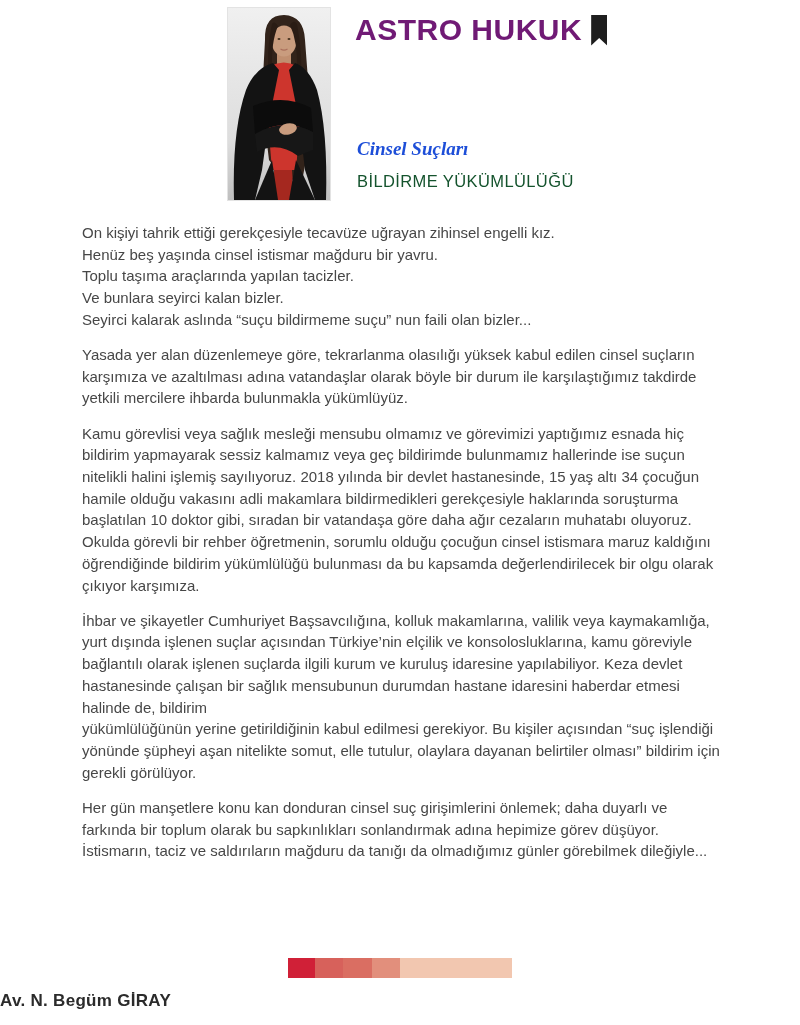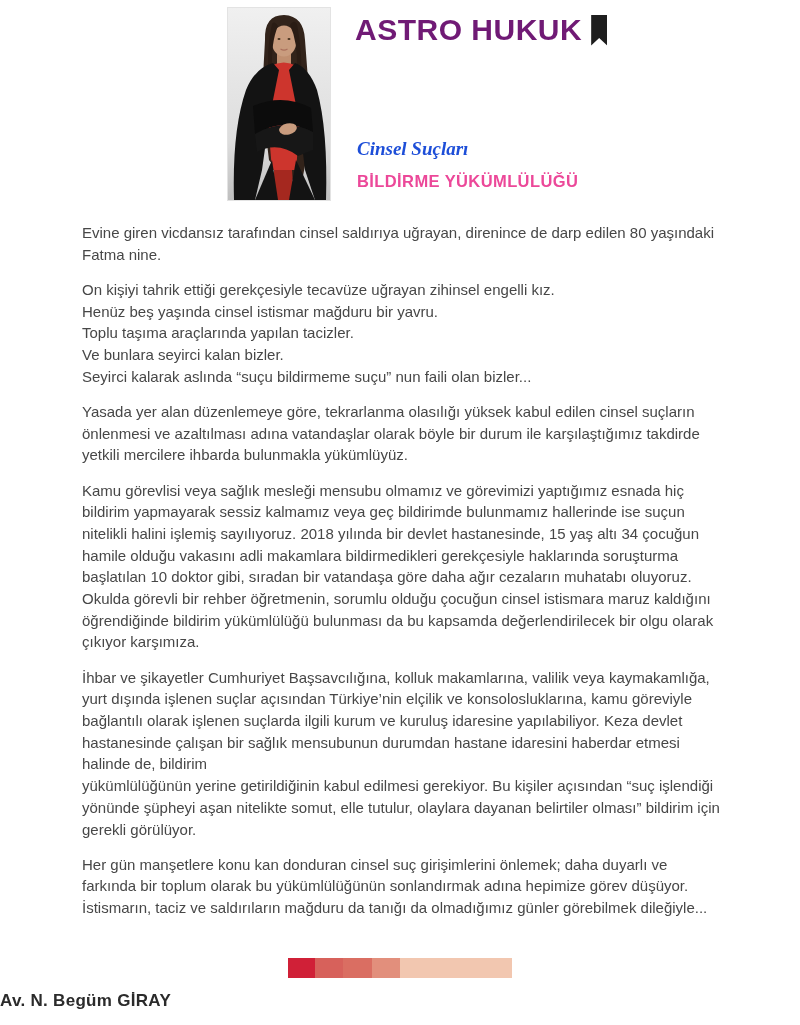--- a/index.html
+++ b/index.html
@@ -50,23 +50,23 @@
     font-style: italic;
     font-weight: bold;
     font-size: 19px;
     color: #1d4ed8;
   }
   .subtitle {
     position: absolute;
     left: 357px;
     top: 172px;
     font-size: 16.5px;
-    font-weight: bold;
+    font-weight: normal;
     letter-spacing: 0.4px;
-    color: #ec4899;
+    color: #14532d;
   }
 
   
   .article {
     position: absolute;
     left: 82px;
     top: 222px;
     width: 640px;
     color: #474747;
     font-size: 15px;
@@ -145,31 +145,30 @@
 
 <div class="brand">
   <span>ASTRO HUKUK</span>
   <span class="bookmark"></span>
 </div>
 
 <div class="accent-title">Cinsel Suçları</div>
 <div class="subtitle">BİLDİRME YÜKÜMLÜLÜĞÜ</div>
 
 <div class="article">
-  <p>Evine giren vicdansız tarafından cinsel saldırıya uğrayan, direnince de darp edilen 80 yaşındaki Fatma nine.</p>
   <p>On kişiyi tahrik ettiği gerekçesiyle tecavüze uğrayan zihinsel engelli kız.
 Henüz beş yaşında cinsel istismar mağduru bir yavru.
 Toplu taşıma araçlarında yapılan tacizler.
 Ve bunlara seyirci kalan bizler.
 Seyirci kalarak aslında “suçu bildirmeme suçu” nun faili olan bizler...</p>
-  <p>Yasada yer alan düzenlemeye göre, tekrarlanma olasılığı yüksek kabul edilen cinsel suçların önlenmesi ve azaltılması adına vatandaşlar olarak böyle bir durum ile karşılaştığımız takdirde yetkili mercilere ihbarda bulunmakla yükümlüyüz.</p>
+  <p>Yasada yer alan düzenlemeye göre, tekrarlanma olasılığı yüksek kabul edilen cinsel suçların karşımıza ve azaltılması adına vatandaşlar olarak böyle bir durum ile karşılaştığımız takdirde yetkili mercilere ihbarda bulunmakla yükümlüyüz.</p>
   <p>Kamu görevlisi veya sağlık mesleği mensubu olmamız ve görevimizi yaptığımız esnada hiç bildirim yapmayarak sessiz kalmamız veya geç bildirimde bulunmamız hallerinde ise suçun nitelikli halini işlemiş sayılıyoruz. 2018 yılında bir devlet hastanesinde, 15 yaş altı 34 çocuğun hamile olduğu vakasını adli makamlara bildirmedikleri gerekçesiyle haklarında soruşturma başlatılan 10 doktor gibi, sıradan bir vatandaşa göre daha ağır cezaların muhatabı oluyoruz. Okulda görevli bir rehber öğretmenin, sorumlu olduğu çocuğun cinsel istismara maruz kaldığını öğrendiğinde bildirim yükümlülüğü bulunması da bu kapsamda değerlendirilecek bir olgu olarak çıkıyor karşımıza.</p>
   <p>İhbar ve şikayetler Cumhuriyet Başsavcılığına, kolluk makamlarına, valilik veya kaymakamlığa, yurt dışında işlenen suçlar açısından Türkiye’nin elçilik ve konsolosluklarına, kamu göreviyle bağlantılı olarak işlenen suçlarda ilgili kurum ve kuruluş idaresine yapılabiliyor. Keza devlet hastanesinde çalışan bir sağlık mensubunun durumdan hastane idaresini haberdar etmesi halinde de, bildirim
 yükümlülüğünün yerine getirildiğinin kabul edilmesi gerekiyor. Bu kişiler açısından “suç işlendiği yönünde şüpheyi aşan nitelikte somut, elle tutulur, olaylara dayanan belirtiler olması” bildirim için gerekli görülüyor.</p>
-  <p>Her gün manşetlere konu kan donduran cinsel suç girişimlerini önlemek; daha duyarlı ve farkında bir toplum olarak bu yükümlülüğünün sonlandırmak adına hepimize görev düşüyor. İstismarın, taciz ve saldırıların mağduru da tanığı da olmadığımız günler görebilmek dileğiyle...</p>
+  <p>Her gün manşetlere konu kan donduran cinsel suç girişimlerini önlemek; daha duyarlı ve farkında bir toplum olarak bu sapkınlıkları sonlandırmak adına hepimize görev düşüyor. İstismarın, taciz ve saldırıların mağduru da tanığı da olmadığımız günler görebilmek dileğiyle...</p>
 </div>
 
 <div class="footer-bar">
     <span class="bar-seg" style="background: rgb(208, 32, 55); width: 27px;"></span>
     <span class="bar-seg" style="background: rgb(215, 97, 91); width: 28px;"></span>
     <span class="bar-seg" style="background: rgb(218, 110, 98); width: 29px;"></span>
     <span class="bar-seg" style="background: rgb(226, 143, 124); width: 28px;"></span>
     <span class="bar-seg" style="background: rgb(242, 199, 176); width: 112px;"></span>
   </div>
 <div class="signature">Av. N. Begüm GİRAY</div>

